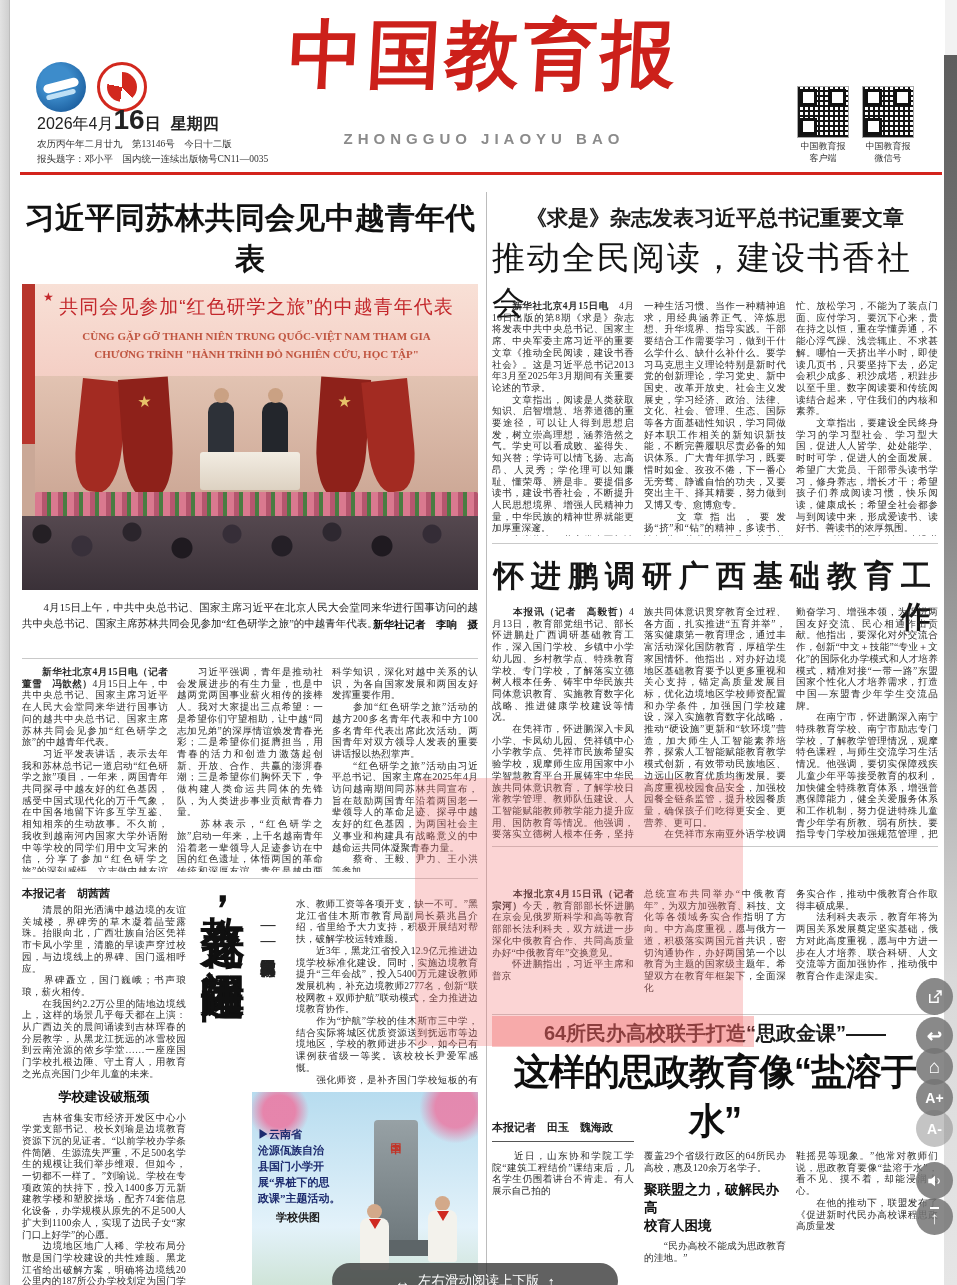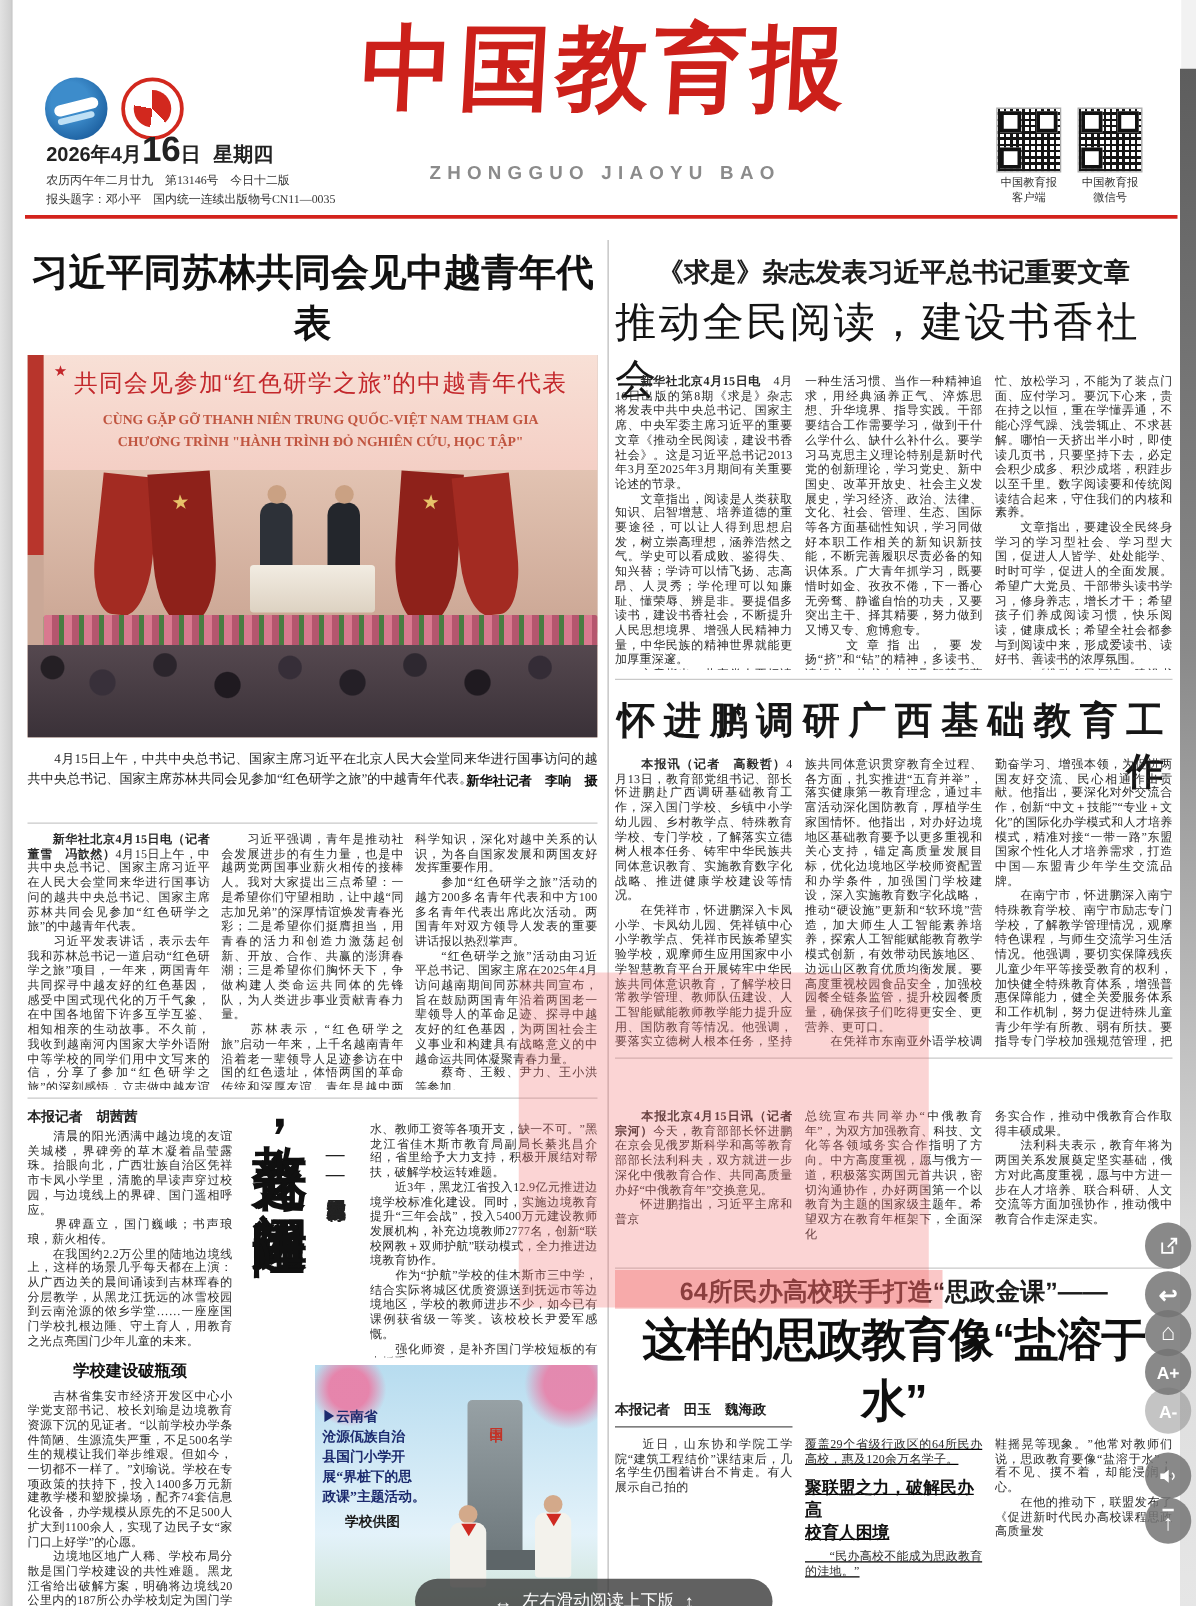--- a/index.html
+++ b/index.html
@@ -39,21 +39,21 @@
 
   <div class="abs" style="left:9px;top:0;width:935px;height:176px;">
     <div class="abs" style="left:27px;top:62px;width:50px;height:50px;border-radius:50%;background:radial-gradient(circle at 40% 38%,#3d8ccb 0 35%,#1c5f9f 78%);overflow:hidden;">
       <span class="abs" style="left:7px;top:19px;width:36px;height:9px;background:#fff;border-radius:6px;transform:rotate(-14deg);"></span>
       <span class="abs" style="left:10px;top:30px;width:30px;height:5px;background:#bfe0f5;border-radius:4px;transform:rotate(-14deg);"></span>
     </div>
     <div class="abs" style="left:88px;top:62px;width:44px;height:44px;border-radius:50%;border:3px solid #d2281e;background:#fff;">
       <span class="abs" style="left:7px;top:7px;width:30px;height:30px;border-radius:50%;background:conic-gradient(#d2281e 0 38%,#fff 38% 52%,#d2281e 52% 78%,#fff 78%);"></span>
     </div>
     <div class="abs sans" style="left:28px;top:104px;color:#222;">
-      <span style="font-size:16px;font-weight:bold;">2026年4月</span><span style="font-size:28px;font-weight:bold;">16</span><span style="font-size:16px;font-weight:bold;">日</span><span style="font-size:16px;font-weight:bold;margin-left:10px;">星期四</span>
+      <span style="font-size:16px;font-weight:normal;">2026年4月</span><span style="font-size:28px;font-weight:bold;">16</span><span style="font-size:16px;font-weight:bold;">日</span><span style="font-size:16px;font-weight:bold;margin-left:10px;">星期四</span>
     </div>
     <div class="abs" style="left:28px;top:138px;font-size:9.5px;color:#333;">农历丙午年二月廿九　第13146号　今日十二版</div>
     <div class="abs" style="left:28px;top:153px;font-size:9.5px;color:#333;">报头题字：邓小平　国内统一连续出版物号CN11—0035</div>
 
     <div class="abs" style="left:275px;top:6px;width:400px;text-align:center;font-size:74px;font-weight:bold;color:#cc201a;letter-spacing:4px;transform:skewX(-3deg);">中国教育报</div>
     <div class="abs sans" style="left:305px;top:130px;width:340px;text-align:center;font-size:15px;font-weight:bold;color:#8b8b8b;letter-spacing:5px;">ZHONGGUO JIAOYU BAO</div>
 
     <div class="qr" style="left:788px;top:86px;">
       <span class="qc" style="left:2px;top:2px;"></span>
       <span class="qc" style="right:2px;top:2px;"></span>
@@ -201,21 +201,21 @@
   <div class="col" style="left:796px;top:888px;width:142px;height:120px;">务实合作，推动中俄教育合作取得丰硕成果。
 　　法利科夫表示，教育年将为两国关系发展奠定坚实基础，俄方对此高度重视，愿与中方进一步在人才培养、联合科研、人文交流等方面加强协作，推动俄中教育合作走深走实。</div>
 
   <div class="rule" style="left:492px;top:1014px;width:446px;"></div>
 
   <div class="abs sans" style="left:492px;top:1020px;width:446px;text-align:center;font-size:20px;font-weight:bold;color:#1c1c1c;">64所民办高校联手打造“思政金课”——</div>
   <div class="abs sans" style="left:492px;top:1048px;width:446px;text-align:center;font-size:36px;font-weight:900;color:#0e0e0e;letter-spacing:-1px;">这样的思政教育像“盐溶于水”</div>
   <div class="abs" style="left:492px;top:1120px;width:142px;font-size:11px;font-weight:bold;color:#222;border-bottom:1px solid #555;padding-bottom:6px;">本报记者　田玉　魏海政</div>
 
   <div class="col" style="left:492px;top:1150px;width:142px;height:135px;">　　近日，山东协和学院工学院“建筑工程结价”课结束后，几名学生仍围着讲台不肯走。有人展示自己拍的</div>
-  <div class="abs" style="left:644px;top:1150px;width:142px;height:135px;overflow:hidden;text-decoration:underline;">
+  <div class="abs" style="left:644px;top:1150px;width:142px;height:135px;overflow:hidden;">
     <div class="col" style="position:static;width:142px;">覆盖29个省级行政区的64所民办高校，惠及120余万名学子。</div>
     <div class="sans" style="width:142px;font-size:13.5px;line-height:18px;font-weight:bold;color:#111;margin:8px 0 5px;white-space:pre-line;">聚联盟之力，破解民办高
 校育人困境</div>
     <div class="col" style="position:static;width:142px;">　　“民办高校不能成为思政教育的洼地。”</div>
   </div>
   <div class="col" style="left:796px;top:1150px;width:142px;height:135px;">鞋摇晃等现象。”他常对教师们说，思政教育要像“盐溶于水”，看不见、摸不着，却能浸润人心。
 　　在他的推动下，联盟发布了《促进新时代民办高校课程思政高质量发</div>
 
   <div class="abs" style="left:415px;top:778px;width:328px;height:268px;background:rgba(243,112,112,.30);z-index:5;"></div>
   <div class="abs" style="left:492px;top:1016px;width:262px;height:31px;background:rgba(240,80,80,.32);z-index:5;"></div>

